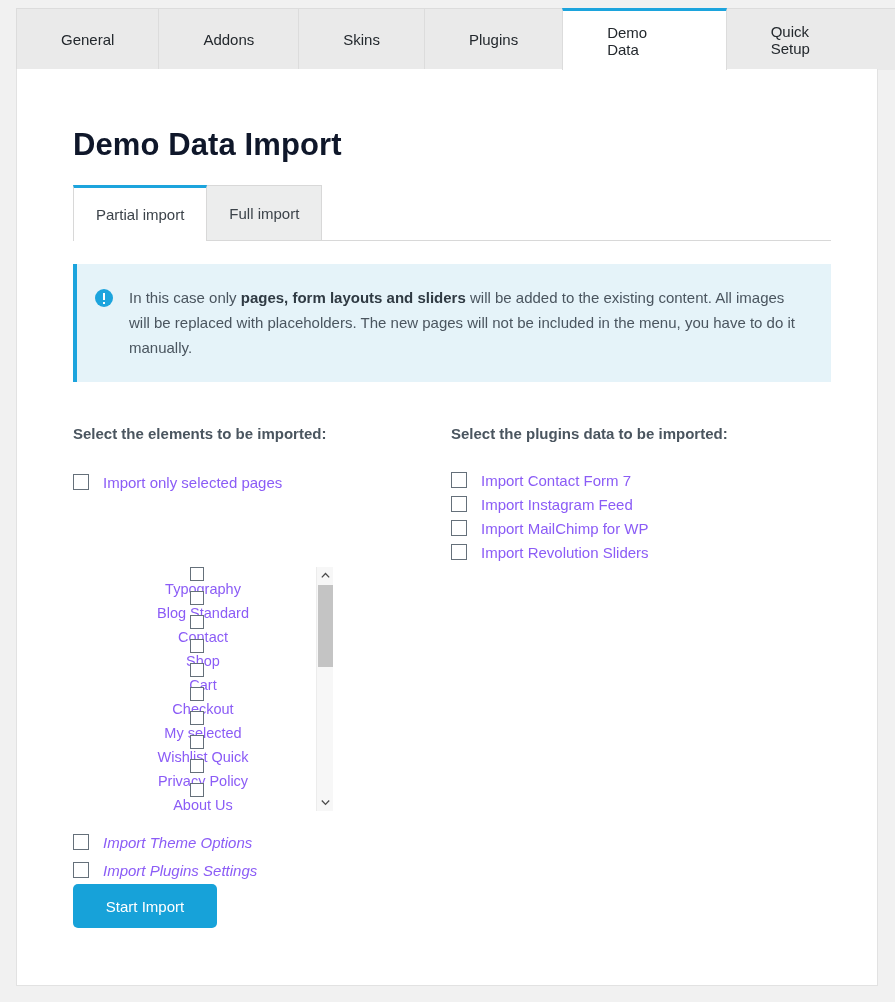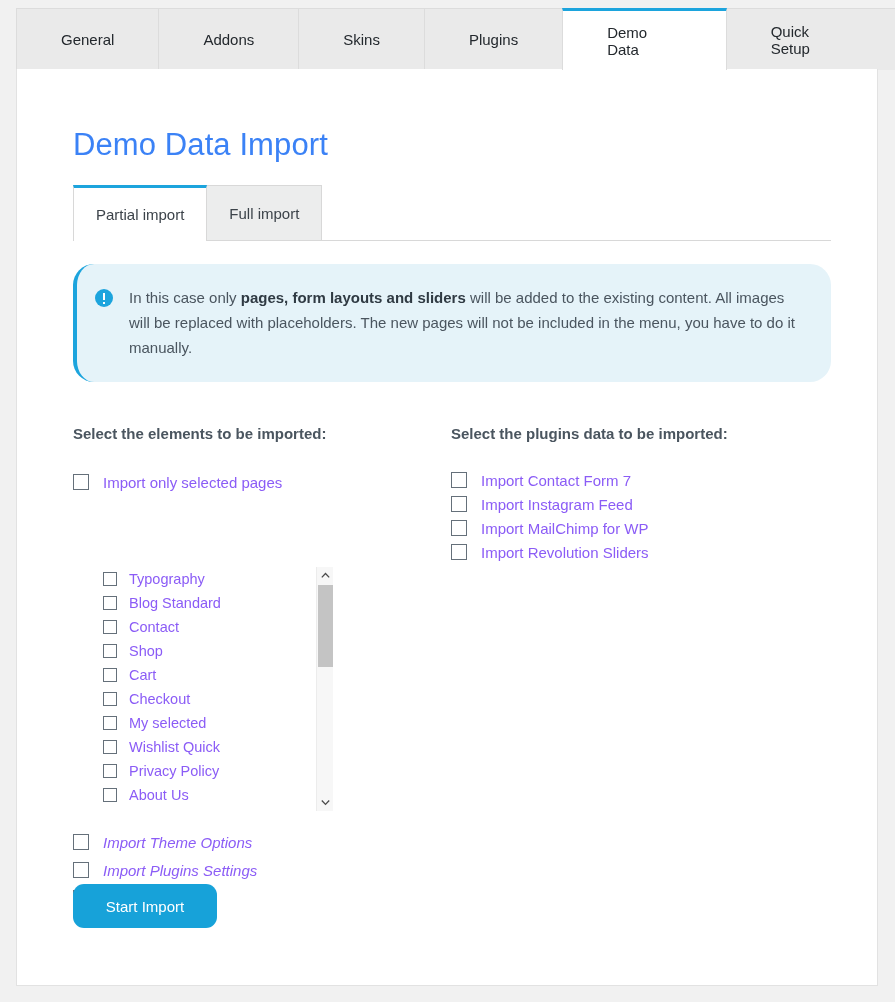--- a/index.html
+++ b/index.html
@@ -70,22 +70,22 @@
     border: 1px solid #e2e2e2;
     border-top: none;
     box-sizing: border-box;
   }
 
   .page-title {
     position: absolute;
     left: 56px;
     top: 58px;
     font-size: 31px;
-    font-weight: 400;
-    color: #3b82f6;
+    font-weight: 700;
+    color: #0f172a;
     letter-spacing: 0.1px;
     white-space: nowrap;
   }
 
   
   .subtabs {
     position: absolute;
     left: 56px;
     top: 116px;
     width: 758px;
@@ -123,21 +123,20 @@
     position: absolute;
     left: 56px;
     top: 195px;
     width: 758px;
     background: #e5f3f9;
     border-left: 4px solid #1ca4dd;
     box-sizing: border-box;
     padding: 22px 22px 22px 18px;
     display: flex;
     align-items: flex-start;
-    border-radius: 21px;
   }
   .notice-icon {
     flex: 0 0 auto;
     width: 18px;
     height: 18px;
     border-radius: 50%;
     background: #1ca4dd;
     margin-top: 3px;
     margin-right: 16px;
     position: relative;
@@ -229,21 +228,21 @@
     height: 244px;
     overflow: hidden;
     box-sizing: border-box;
   }
   .pagelist-items {
     position: absolute;
     left: 0;
     top: 0;
     width: 200px;
   }
-  .pagelist .chk-row { height: 24px; }
+  .pagelist .chk-row { height: 24px; flex-direction: column; }
   .pagelist .chk-box {
     width: 14px;
     height: 14px;
     margin-right: 12px;
     border: 1.5px solid #65707a;
   }
   .pagelist .chk-label { font-size: 14.5px; }
 
   
   .scrollbar {
@@ -291,21 +290,21 @@
 
   
   .start-btn {
     position: absolute;
     left: 56px;
     top: 815px;
     width: 144px;
     height: 44px;
     background: #17a2d9;
     border: none;
-    border-radius: 11px;
+    border-radius: 5px;
     color: #ffffff;
     font-size: 15px;
     font-family: "Liberation Sans", sans-serif;
     cursor: pointer;
     display: flex;
     align-items: center;
     justify-content: center;
     padding: 0;
   }
 </style>

